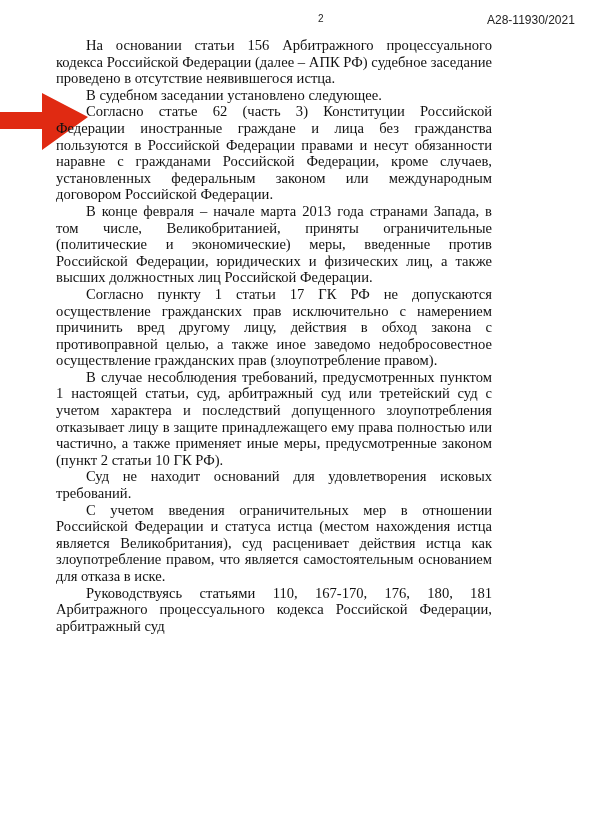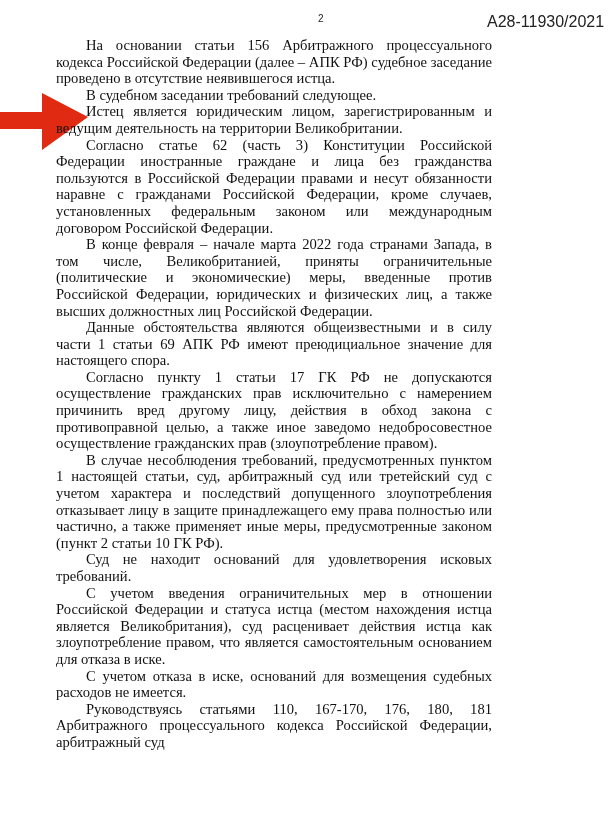--- a/index.html
+++ b/index.html
@@ -1,45 +1,42 @@
 <!DOCTYPE html>
 <html><head>
   <meta charset="utf-8">
   <style>
     html, body { margin: 0; padding: 0; background: #ffffff; }
     body { width: 610px; height: 814px; position: relative; overflow: hidden; }
     .page { position: absolute; left: 0; top: 0; width: 610px; height: 814px; background: #fff; }
     .hdr-num { position: absolute; top: 13px; left: 318px; font-family: "Liberation Sans", sans-serif; font-size: 10px; color: #222; }
-    .hdr-case { position: absolute; top: 13px; left: 487px; font-family: "Liberation Sans", sans-serif; font-size: 16px; color: #222; }
+    .hdr-case { position: absolute; top: 13px; left: 487px; font-family: "Liberation Sans", sans-serif; font-size: 12px; color: #222; }
     .body {
       position: absolute; left: 56px; top: 37px; width: 436px;
       font-family: "Liberation Serif", serif; font-size: 14.6px; line-height: 16.6px; color: #111;
     }
     .p { text-align: justify; text-indent: 30px; margin: 0; }
     .arrow { position: absolute; left: 0; top: 92px; width: 92px; height: 60px; }
   </style>
 </head>
 <body>
 
 <div class="page">
   <div class="hdr-num">2</div>
   <div class="hdr-case">А28-11930/2021</div>
 
   <svg class="arrow" viewBox="0 0 92 60" xmlns="http://www.w3.org/2000/svg">
     <polygon points="0,20 42,20 42,1 88,25 42,58 42,37 0,37" fill="#e02a12"></polygon>
   </svg>
 
   <div class="body">
     <p class="p">На основании статьи 156 Арбитражного процессуального кодекса Российской Федерации (далее – АПК РФ) судебное заседание проведено в отсутствие неявившегося истца.</p>
-    <p class="p">В судебном заседании требований следующее.</p>
-    <p class="p">Истец является юридическим лицом, зарегистрированным и ведущим деятельность на территории Великобритании.</p>
+    <p class="p">В судебном заседании установлено следующее.</p>
     <p class="p">Согласно статье 62 (часть 3) Конституции Российской Федерации иностранные граждане и лица без гражданства пользуются в Российской Федерации правами и несут обязанности наравне с гражданами Российской Федерации, кроме случаев, установленных федеральным законом или международным договором Российской Федерации.</p>
-    <p class="p">В конце февраля – начале марта 2022 года странами Запада, в том числе, Великобританией, приняты ограничительные (политические и экономические) меры, введенные против Российской Федерации, юридических и физических лиц, а также высших должностных лиц Российской Федерации.</p>
-    <p class="p">Данные обстоятельства являются общеизвестными и в силу части 1 статьи 69 АПК РФ имеют преюдициальное значение для настоящего спора.</p>
+    <p class="p">В конце февраля – начале марта 2013 года странами Запада, в том числе, Великобританией, приняты ограничительные (политические и экономические) меры, введенные против Российской Федерации, юридических и физических лиц, а также высших должностных лиц Российской Федерации.</p>
     <p class="p">Согласно пункту 1 статьи 17 ГК РФ не допускаются осуществление гражданских прав исключительно с намерением причинить вред другому лицу, действия в обход закона с противоправной целью, а также иное заведомо недобросовестное осуществление гражданских прав (злоупотребление правом).</p>
     <p class="p">В случае несоблюдения требований, предусмотренных пунктом 1 настоящей статьи, суд, арбитражный суд или третейский суд с учетом характера и последствий допущенного злоупотребления отказывает лицу в защите принадлежащего ему права полностью или частично, а также применяет иные меры, предусмотренные законом (пункт 2 статьи 10 ГК РФ).</p>
     <p class="p">Суд не находит оснований для удовлетворения исковых требований.</p>
     <p class="p">С учетом введения ограничительных мер в отношении Российской Федерации и статуса истца (местом нахождения истца является Великобритания), суд расценивает действия истца как злоупотребление правом, что является самостоятельным основанием для отказа в иске.</p>
-    <p class="p">С учетом отказа в иске, оснований для возмещения судебных расходов не имеется.</p>
     <p class="p">Руководствуясь статьями 110, 167-170, 176, 180, 181 Арбитражного процессуального кодекса Российской Федерации, арбитражный суд</p>
 
   </div>
 </div>
 
 </body></html>

